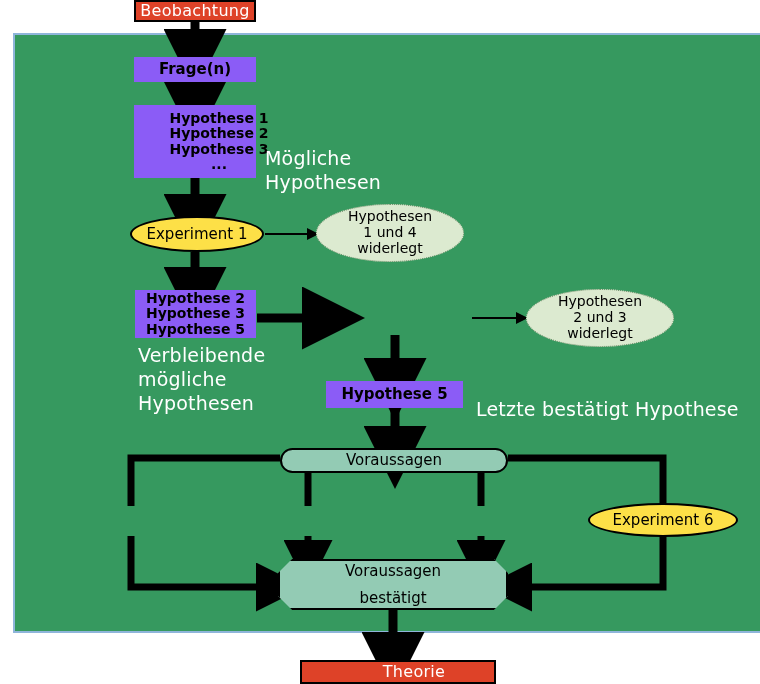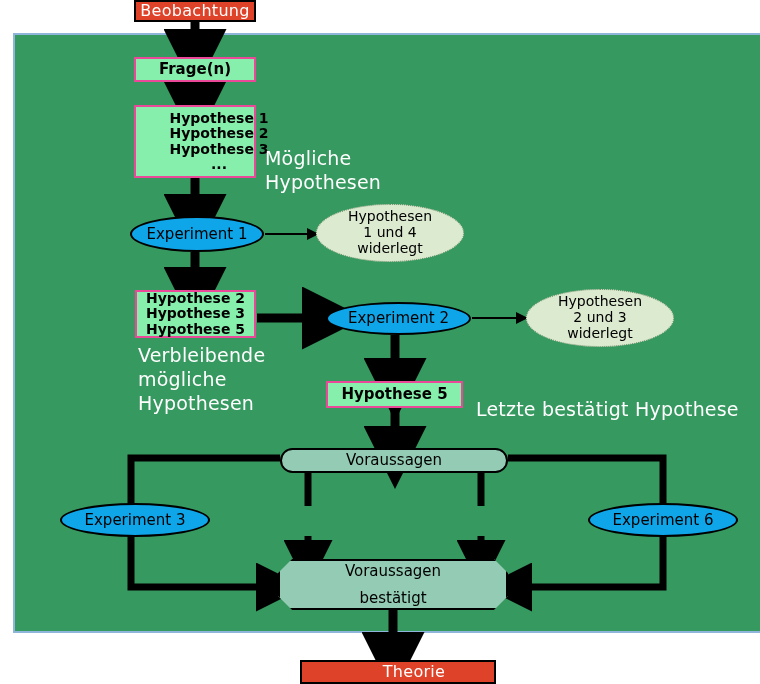--- a/index.html
+++ b/index.html
@@ -45,28 +45,28 @@
   
   .term {
     background: #de4228;
     border: 2px solid #000000;
     color: #ffffff;
     font-size: 16px;
     letter-spacing: 0.3px;
   }
   
   .rect {
-    background: #86efac;
-    border: 2px solid #ec4899;
+    background: #8b5cf6;
+    border: 2px solid #8b5cf6;
     font-size: 15px;
     font-weight: bold;
   }
   
   .ell {
-    background: #0ea5e9;
+    background: #fde047;
     border: 2px solid #000000;
     border-radius: 50%;
     font-size: 15px;
   }
   
   .ell-pale {
     background: #dcead0;
     border: 1px dotted #6f8f6a;
     border-radius: 50%;
     font-size: 14px;
@@ -177,33 +177,31 @@
 widerlegt</div>
 
   <div class="node rect" style="left:127px; top:290px; width:121px; height:48px; font-size:14px;">Hypothese 2
 Hypothese 3
 Hypothese 5</div>
 
   <div class="caption" style="left:130px; top:344px;">Verbleibende
 mögliche
 Hypothesen</div>
 
-  <div class="node ell" style="left:318px; top:302px; width:145px; height:33px;">Experiment 2</div>
 
   <div class="node ell-pale" style="left:518px; top:289px; width:148px; height:58px;">Hypothesen
 2 und 3
 widerlegt</div>
 
   <div class="node rect" style="left:318px; top:381px; width:137px; height:27px;">Hypothese 5</div>
 
   <div class="caption" style="left:468px; top:398px;">Letzte bestätigt Hypothese</div>
 
   <div class="node pill" style="left:272px; top:448px; width:228px; height:25px;">Voraussagen</div>
 
-  <div class="node ell" style="left:52px; top:503px; width:150px; height:34px;">Experiment 3</div>
 
 
 
   <div class="node ell" style="left:580px; top:503px; width:150px; height:34px;">Experiment 6</div>
 
   <div class="node oct" style="left:270px; top:559px; width:230px; height:51px;">Voraussagen
 bestätigt</div>
 
   <div class="node term" style="left:292px; top:660px; width:196px; height:24px;padding-left:32px;">Theorie</div>
 

